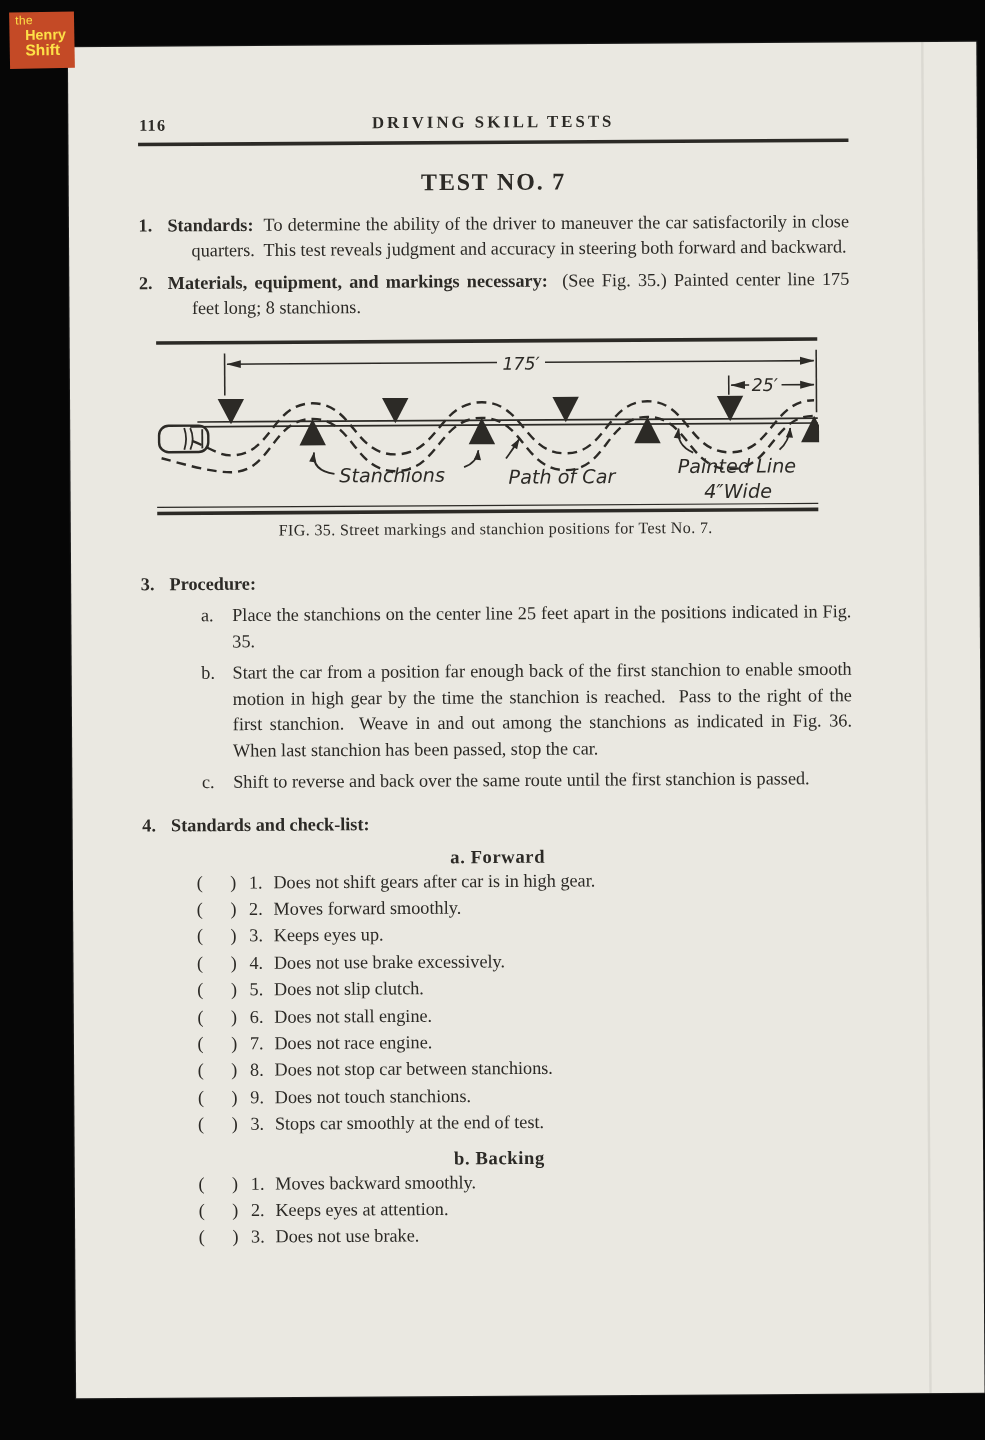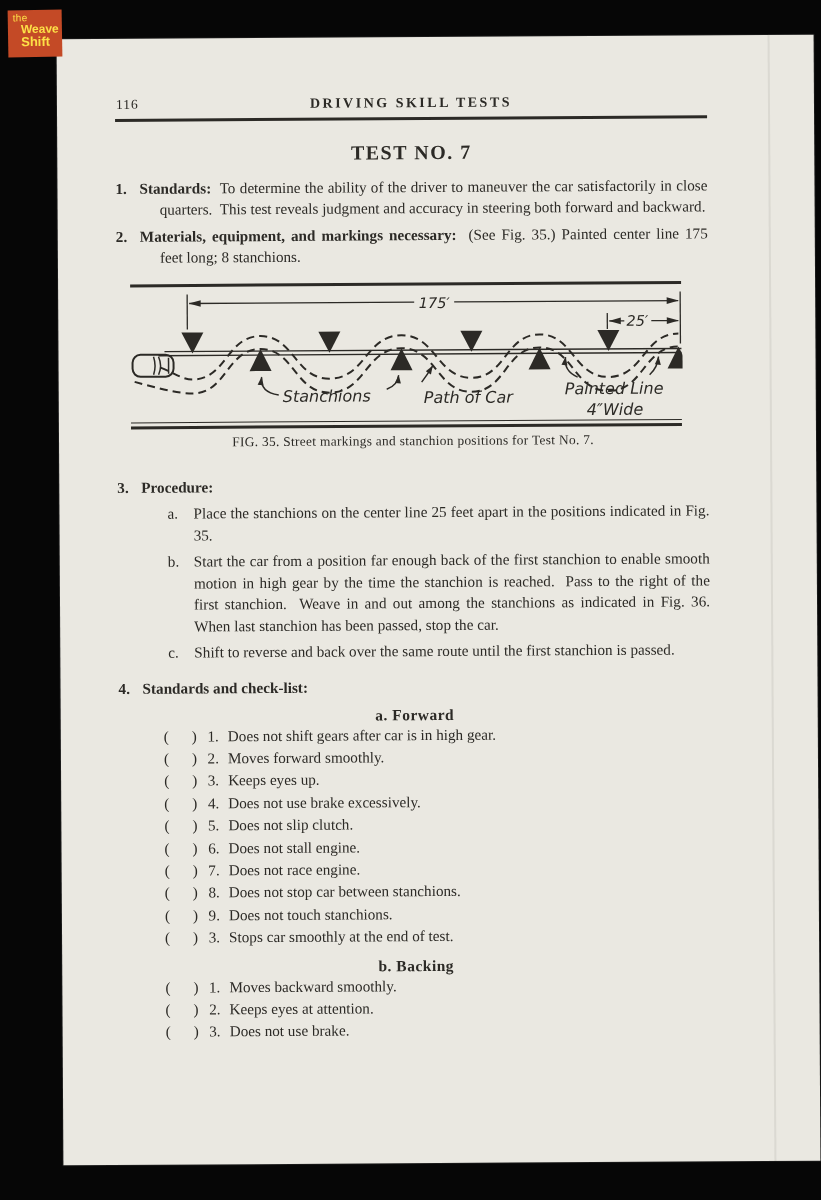--- a/index.html
+++ b/index.html
@@ -16,21 +16,21 @@
     position:absolute;left:8px;top:10px;width:50px;height:44px;
     background:var(--logo-red,#c44a26);color:#fde047;
     font-family:"Liberation Sans","DejaVu Sans",sans-serif;
     padding:3px 0 0 4px;line-height:1.02;transform:rotate(-1deg);z-index:5;
   }
   .logo .l1{font-size:10px;letter-spacing:.3px;margin-left:1px;}
   .logo .l2{font-size:12px;font-weight:bold;margin-left:9px;}
   .logo .l3{font-size:13px;font-weight:bold;margin-left:9px;}
   .content{position:absolute;left:58px;top:0;width:592px;}
   .hdr{position:relative;margin-top:58px;height:19px;}
-  .hdr .pnum{position:absolute;left:1px;top:0;font-size:13.5px;letter-spacing:1px;font-weight:normal;}
+  .hdr .pnum{position:absolute;left:1px;top:0;font-size:13.5px;letter-spacing:1px;font-weight:bold;}
   .hdr .rtitle{display:block;text-align:center;font-size:14px;font-weight:bold;letter-spacing:2.5px;}
   .hrule{margin-top:3px;height:3px;background:var(--ink,#2c2a26);}
   .test-title{margin-top:21px;text-align:center;font-size:20px;font-weight:bold;letter-spacing:1.5px;}
   .sec{display:flex;margin-top:12px;font-size:15.2px;line-height:21px;}
   .sec + .sec{margin-top:6px;}
   .sec-num{flex:none;width:24px;font-weight:bold;}
   .sec-body{flex:1;text-align:justify;padding-left:20px;text-indent:-20px;white-space:pre-wrap;}
   .sec-body b{font-weight:bold;}
   .sub{display:flex;margin:5px 0 0 50px;font-size:15.2px;line-height:21.5px;}
   .sub-letter{flex:none;width:26px;}
@@ -49,21 +49,21 @@
   .fig-label{font-family:"DejaVu Sans","Liberation Sans",sans-serif;font-style:italic;font-size:16px;fill:var(--ink,#2c2a26);}
   .fig-dim{font-family:"DejaVu Sans","Liberation Sans",sans-serif;font-style:italic;font-size:14.5px;fill:var(--ink,#2c2a26);}
 </style>
 </head>
 <body>
 
 <div class="stage">
 
   <div class="logo">
     <div class="l1">the</div>
-    <div class="l2">Weave</div>
+    <div class="l2">Henry</div>
     <div class="l3">Shift</div>
   </div>
 
   <div class="page">
     <div class="content">
 
       <div class="hdr">
         <span class="pnum">116</span>
         <span class="rtitle">DRIVING SKILL TESTS</span>
       </div>

